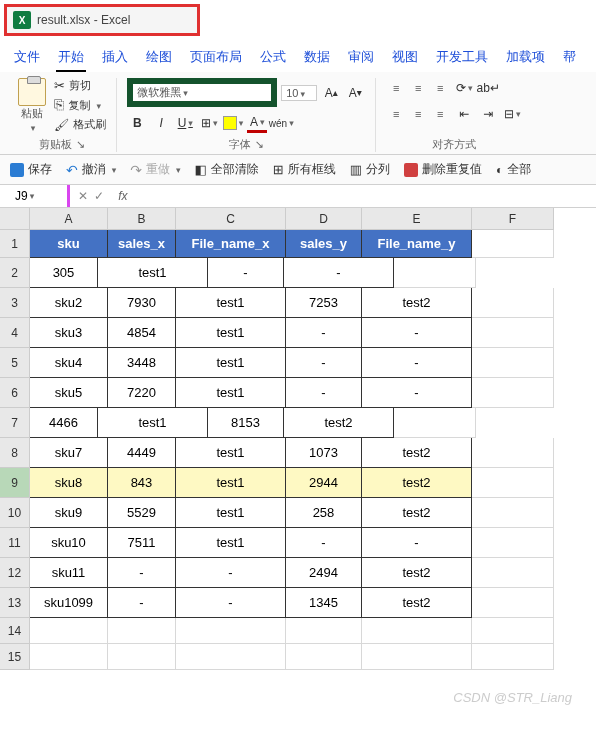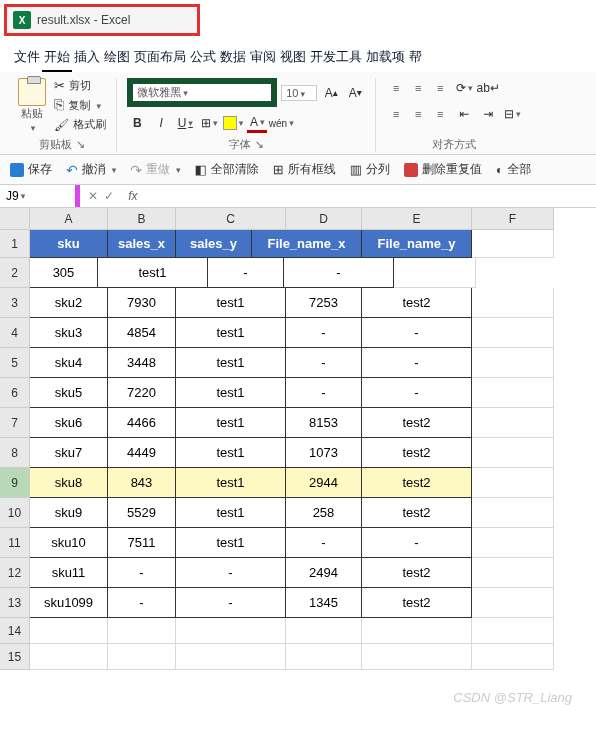--- a/index.html
+++ b/index.html
@@ -4,21 +4,21 @@
 <style>
 * { box-sizing: border-box; margin: 0; padding: 0; font-family: "Microsoft YaHei", sans-serif; }
 body { background: #ffffff; width: 596px; height: 735px; overflow: hidden; position: relative; }
 
 
 .title-bar-wrap { border: 3px solid #e03030; width: 196px; margin: 4px 0 0 4px; padding: 4px 6px; display: flex; align-items: center; gap: 6px; background: #f5f5f5; }
 .excel-icon { width: 18px; height: 18px; background: #107c41; color: #fff; font-size: 10px; font-weight: bold; display: flex; align-items: center; justify-content: center; border-radius: 2px; }
 .title-text { font-size: 12px; color: #444; }
 
 
-.tabs { display: flex; gap: 0; padding: 8px 12px 0 12px; font-size: 13px; color: #0f172a; }
+.tabs { display: flex; gap: 14px; padding: 8px 12px 0 12px; font-size: 13px; color: #1d4ed8; }
 .tab { padding: 4px 2px; cursor: pointer; }
 .tab.active { border-bottom: 2px solid #000; font-weight: 500; }
 
 
 .ribbon { display: flex; border-bottom: 1px solid #d0d0d0; padding: 6px 8px 2px 8px; background: #fafafa; }
 .group { border-right: 1px solid #e0e0e0; padding: 0 10px; display: flex; flex-direction: column; align-items: center; font-size: 11px; color: #555; }
 .group:last-child { border-right: none; }
 .group-body { display: flex; flex-direction: column; gap: 4px; flex: 1; }
 .group-label { font-size: 11px; color: #666; margin-top: 4px; display: flex; align-items: center; gap: 4px; }
 .paste-big { display: flex; flex-direction: column; align-items: center; font-size: 11px; }
@@ -50,21 +50,21 @@
 .save-icon { width: 14px; height: 14px; background: #2b7cd3; border-radius: 2px; }
 .undo-icon::before { content: '↶'; color: #2b7cd3; font-size: 14px; }
 .redo-icon::before { content: '↷'; color: #999; font-size: 14px; }
 .eraser-icon::before { content: '◧'; font-size: 13px; }
 .grid-icon::before { content: '⊞'; font-size: 13px; }
 .split-icon::before { content: '▥'; font-size: 13px; }
 .dup-icon { width: 14px; height: 14px; background: #d04040; border-radius: 2px; }
 
 
 .formula-bar { display: flex; align-items: center; border-bottom: 1px solid #d0d0d0; font-size: 12px; background: #fff; }
-.name-box { width: 80px; border-right: 5px solid #d946ef; padding: 4px 6px; display: flex; align-items: center; }
+.name-box { width: 70px; border-right: 3px solid #d946ef; padding: 4px 15px; display: flex; align-items: center; }
 .fx-btns { display: flex; gap: 6px; padding: 0 8px; color: #888; }
 .fx-label { font-style: italic; padding: 4px 6px; color: #666; }
 .corner { width: 30px; height: 22px; background: #e8e8e8; border-right: 1px solid #ccc; border-bottom: 1px solid #ccc; }
 .col-headers { display: flex; }
 .col-h { height: 22px; background: #e8e8e8; border-right: 1px solid #ccc; border-bottom: 1px solid #ccc; display: flex; align-items: center; justify-content: center; font-size: 12px; color: #333; }
 .grid-body { display: flex; }
 .row-headers { display: flex; flex-direction: column; }
 .row-h { width: 30px; background: #e8e8e8; border-right: 1px solid #ccc; border-bottom: 1px solid #ccc; display: flex; align-items: center; justify-content: center; font-size: 12px; color: #333; }
 .cells { display: flex; flex-direction: column; }
 .row { display: flex; }
@@ -254,22 +254,22 @@
         <div class="row-h" style="height: 30px;">11</div>
         <div class="row-h" style="height: 30px;">12</div>
         <div class="row-h" style="height: 30px;">13</div>
         <div class="row-h" style="height: 26px;">14</div>
         <div class="row-h" style="height: 26px;">15</div>
       </div>
     <div class="cells" id="cells">
         <div class="row">
           <div class="cell hdr-cell" style="width: 78px; height: 28px;">sku</div>
           <div class="cell hdr-cell" style="width: 68px; height: 28px;">sales_x</div>
+          <div class="cell hdr-cell" style="width: 110px; height: 28px;">File_name_x</div>
           <div class="cell hdr-cell" style="width: 76px; height: 28px;">sales_y</div>
-          <div class="cell hdr-cell" style="width: 110px; height: 28px;">File_name_x</div>
           <div class="cell hdr-cell" style="width: 110px; height: 28px;">File_name_y</div>
           <div class="cell empty-cell" style="width: 82px; height: 28px;"></div>
         </div>
         <div class="row">
           <div class="cell" style="width: 68px; height: 30px;">305</div>
           <div class="cell" style="width: 110px; height: 30px;">test1</div>
           <div class="cell" style="width: 76px; height: 30px;">-</div>
           <div class="cell" style="width: 110px; height: 30px;">-</div>
           <div class="cell empty-cell" style="width: 82px; height: 30px;"></div>
         </div>
@@ -299,21 +299,20 @@
         </div>
         <div class="row">
           <div class="cell" style="width: 78px; height: 30px;">sku5</div>
           <div class="cell" style="width: 68px; height: 30px;">7220</div>
           <div class="cell" style="width: 110px; height: 30px;">test1</div>
           <div class="cell" style="width: 76px; height: 30px;">-</div>
           <div class="cell" style="width: 110px; height: 30px;">-</div>
           <div class="cell empty-cell" style="width: 82px; height: 30px;"></div>
         </div>
         <div class="row">
-          <div class="cell" style="width: 78px; height: 30px;">sku6</div>
           <div class="cell" style="width: 68px; height: 30px;">4466</div>
           <div class="cell" style="width: 110px; height: 30px;">test1</div>
           <div class="cell" style="width: 76px; height: 30px;">8153</div>
           <div class="cell" style="width: 110px; height: 30px;">test2</div>
           <div class="cell empty-cell" style="width: 82px; height: 30px;"></div>
         </div>
         <div class="row">
           <div class="cell" style="width: 78px; height: 30px;">sku7</div>
           <div class="cell" style="width: 68px; height: 30px;">4449</div>
           <div class="cell" style="width: 110px; height: 30px;">test1</div>

